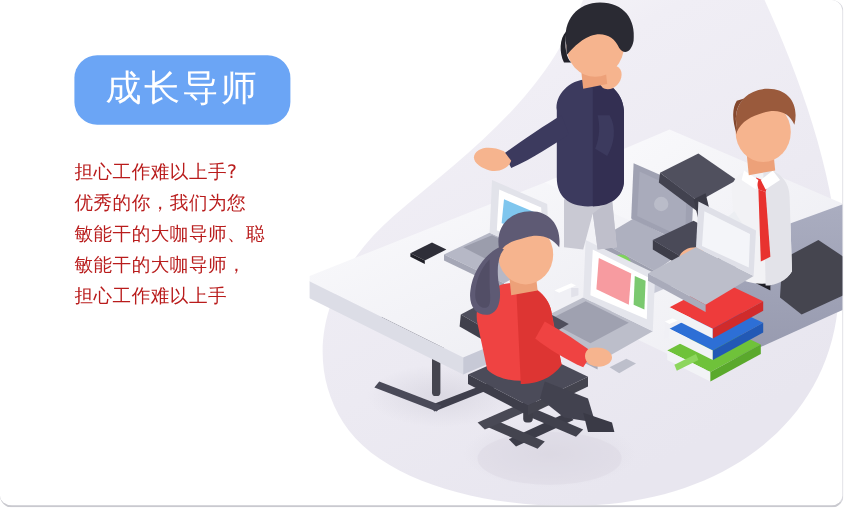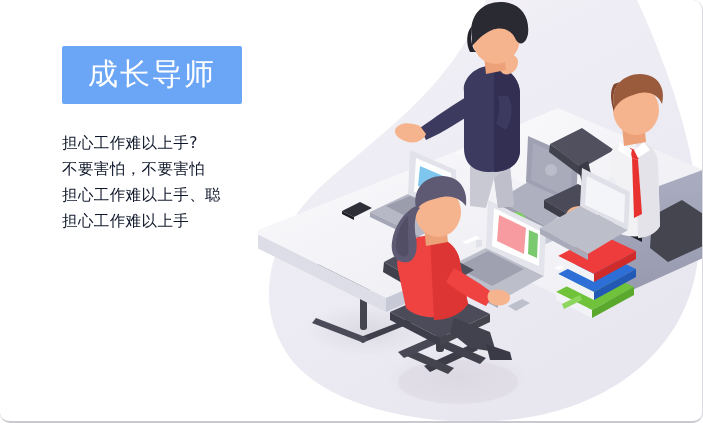--- a/index.html
+++ b/index.html
@@ -30,34 +30,34 @@
     left: 62px;
     top: 46px;
     width: 210px;
     z-index: 6;
   }
 
   #title-badge {
     display: inline-block;
     background: #6ba5f5;
     color: #ffffff;
-    border-radius: 2px;
+    border-radius: 19px;
     padding: 12px 26px 14px 26px;
     font-size: 30px;
     line-height: 1.05;
     letter-spacing: 2px;
     font-weight: 400;
     white-space: nowrap;
   }
 
   #desc {
     margin-top: 26px;
     font-size: 15.5px;
     line-height: 26px;
-    color: #0f172a;
+    color: #b91c1c;
     letter-spacing: 0.4px;
     width: 185px;
   }
   #desc div { white-space: nowrap; }
 
   
   #illus {
     position: absolute;
     left: 258px;
     top: 0;
@@ -320,19 +320,20 @@
       </g>
 
     </svg>
   </div>
 
   <div id="text-col">
     <div id="title-badge">成长导师</div>
 
     <div id="desc">
       <div>担心工作难以上手?</div>
-      <div>不要害怕，不要害怕</div>
-      <div>担心工作难以上手、聪</div>
+      <div>优秀的你，我们为您</div>
+      <div>敏能干的大咖导师、聪</div>
+      <div>敏能干的大咖导师，</div>
       <div>担心工作难以上手</div>
     </div>
   </div>
 
 </div>
 
 </body></html>

